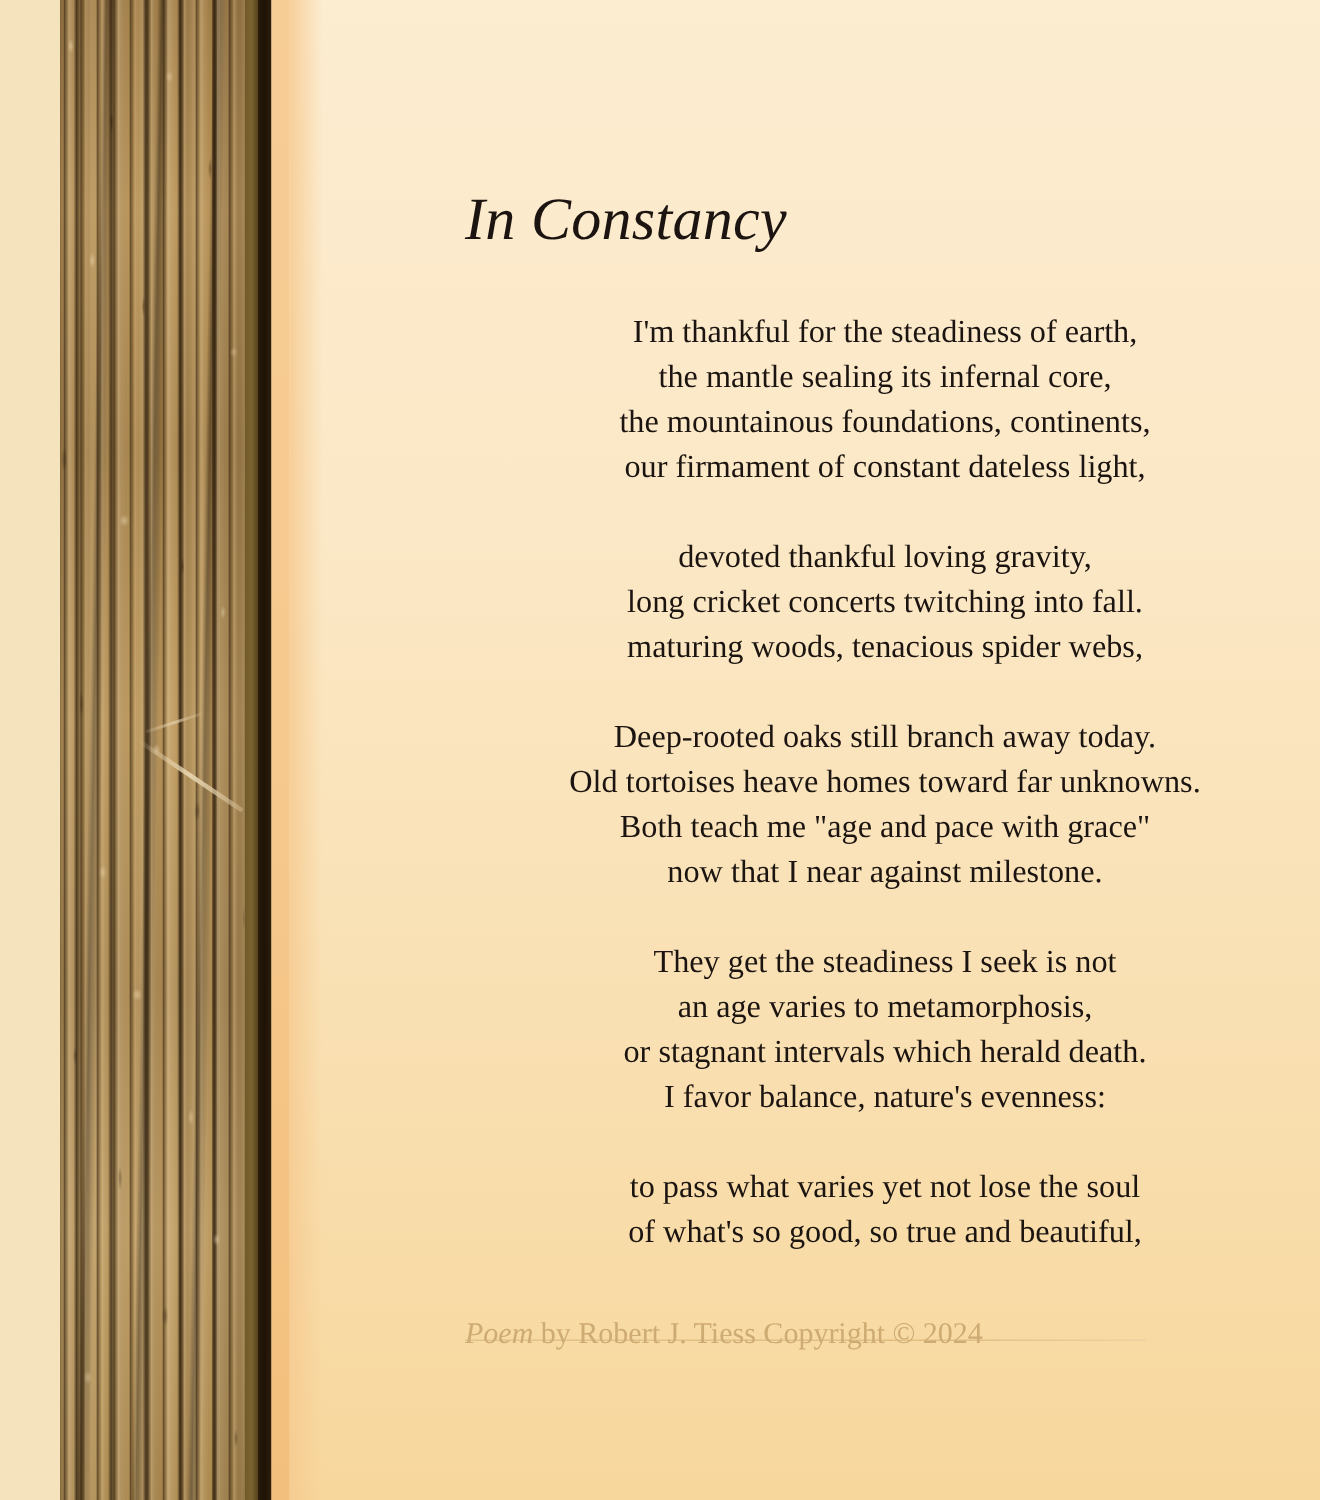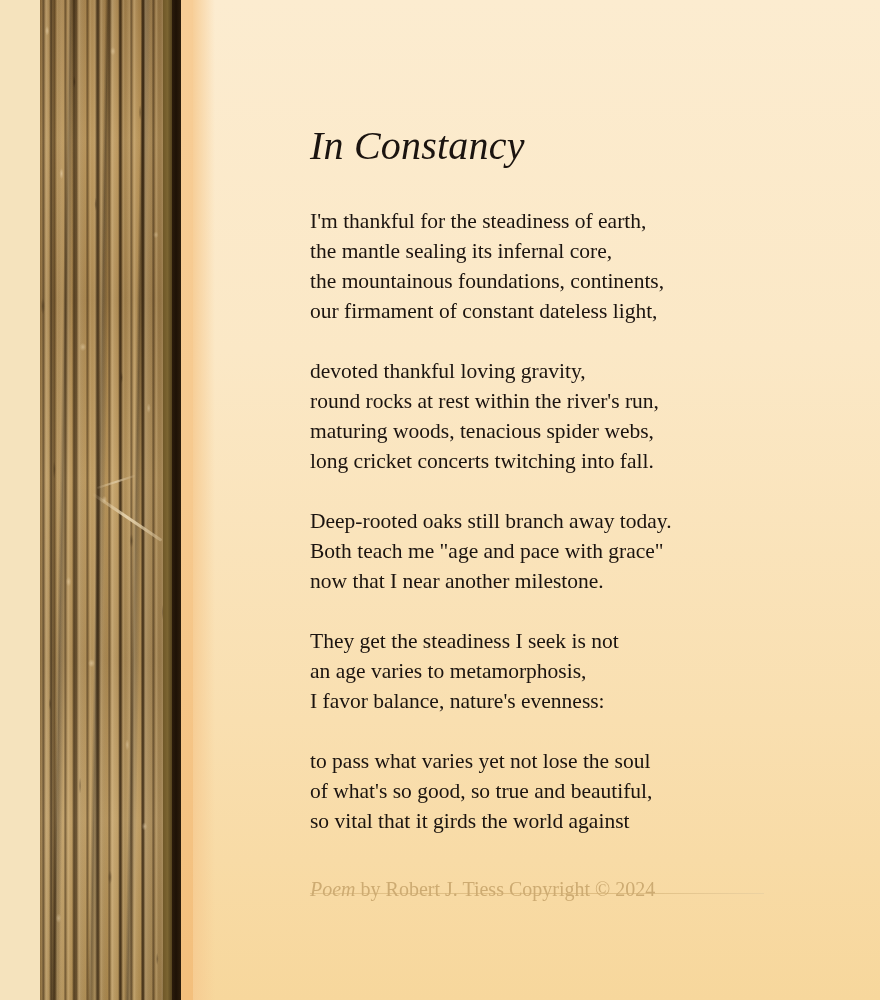--- a/index.html
+++ b/index.html
@@ -178,20 +178,21 @@
   }
 
   .poem-body {
     position: absolute;
     left: 0;
     top: 206px;
     width: 560px;
   }
   .stanza {
     margin: 0 0 30px 0;
+    text-align: center;
   }
   .stanza:last-child { margin-bottom: 0; }
   .poem-line {
     font-size: 21.5px;
     line-height: 30px;
     color: #1b1410;
     white-space: pre;
   }
 
   .credit-rule {
@@ -241,41 +242,41 @@
 
       <div class="stanza">
         <div class="poem-line">I'm thankful for the steadiness of earth,</div>
         <div class="poem-line">the mantle sealing its infernal core,</div>
         <div class="poem-line">the mountainous foundations, continents,</div>
         <div class="poem-line">our firmament of constant dateless light,</div>
       </div>
 
       <div class="stanza">
         <div class="poem-line">devoted thankful loving gravity,</div>
-        <div class="poem-line">round rocks at rest within the river's run,</div>
+        <div class="poem-line">long cricket concerts twitching into fall.</div>
         <div class="poem-line">maturing woods, tenacious spider webs,</div>
-        <div class="poem-line">long cricket concerts twitching into fall.</div>
       </div>
 
       <div class="stanza">
         <div class="poem-line">Deep-rooted oaks still branch away today.</div>
+        <div class="poem-line">Old tortoises heave homes toward far unknowns.</div>
         <div class="poem-line">Both teach me "age and pace with grace"</div>
-        <div class="poem-line">now that I near another milestone.</div>
+        <div class="poem-line">now that I near against milestone.</div>
       </div>
 
       <div class="stanza">
         <div class="poem-line">They get the steadiness I seek is not</div>
         <div class="poem-line">an age varies to metamorphosis,</div>
+        <div class="poem-line">or stagnant intervals which herald death.</div>
         <div class="poem-line">I favor balance, nature's evenness:</div>
       </div>
 
       <div class="stanza">
         <div class="poem-line">to pass what varies yet not lose the soul</div>
         <div class="poem-line">of what's so good, so true and beautiful,</div>
-        <div class="poem-line">so vital that it girds the world against</div>
       </div>
 
     </div>
 
     <div class="credit-rule"></div>
 
     <div class="credit"><span class="credit-word">Poem</span><span> by Robert J. Tiess Copyright © 2024</span></div>
 
   </div>
 </div>

